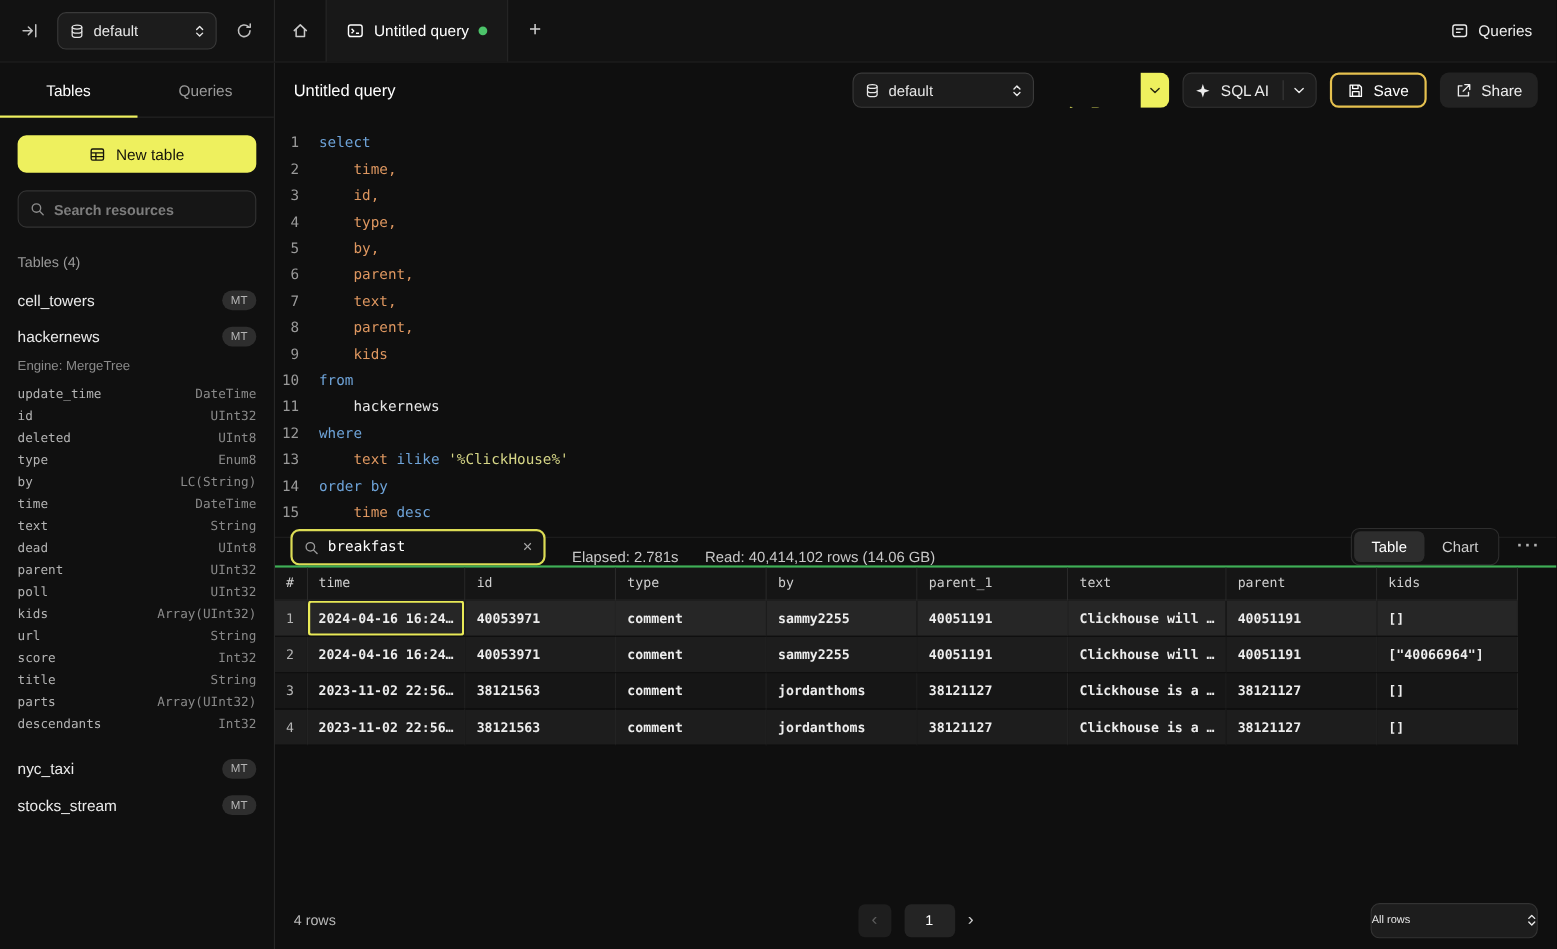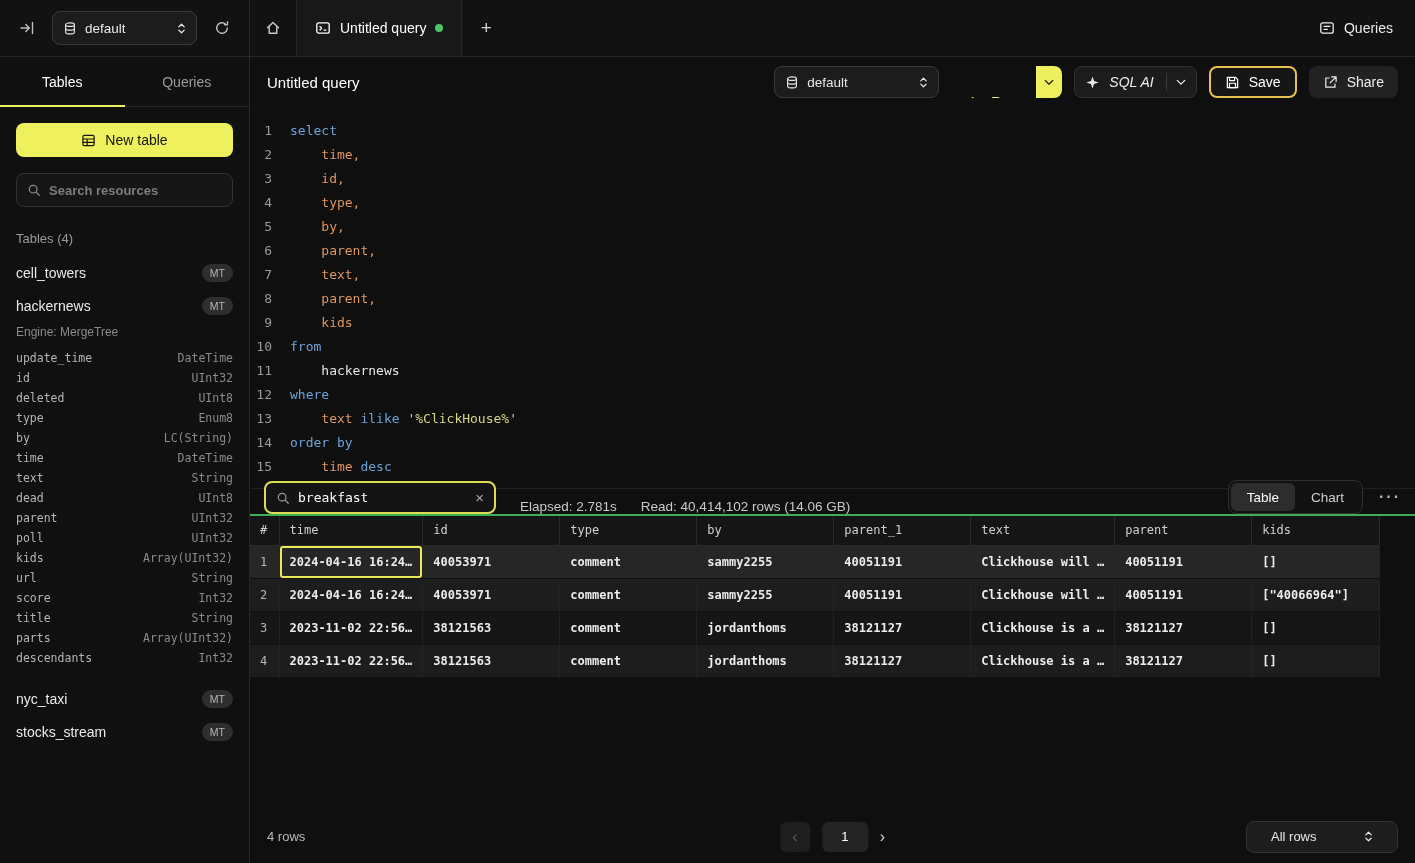--- a/index.html
+++ b/index.html
@@ -58,21 +58,21 @@
   .query-header { height:50px; flex:none; display:flex; align-items:center; padding:0 17px; gap:12px; }
   .query-title { font-size:15px; color:#ffffff; margin-right:auto; }
   .hdr-db-select { width:165px; height:32px; background:#1c1c1c; border:1px solid #3a3a3a; border-radius:8px;
     display:flex; align-items:center; gap:8px; padding:0 10px; color:#e8e8e8; font-size:13.5px; cursor:pointer; }
   .hdr-db-select .grow { flex:1; text-align:left; }
   .run-split { display:flex; height:32px; border-radius:8px; overflow:hidden; }
   .run-main { display:flex; align-items:center; gap:9px; padding:0 18px; background:#4c501e; color:#eef05e;
     border:none; font-size:14px; font-weight:bold;margin-top:36px; }
   .run-caret { width:26px; background:#eef05e; color:#2a2a10; border:none; display:flex; align-items:center; justify-content:center; }
   .sqlai-btn { height:32px; background:#1c1c1c; border:1px solid #333; border-radius:8px; color:#ececec; font-size:14px;
-    display:flex; align-items:center; gap:9px; padding:0 10px;font-style:italic; }
+    display:flex; align-items:center; gap:9px; padding:0 10px; }
   .sqlai-divider { width:1px; height:18px; background:#3a3a3a; margin-left:3px; }
   .save-btn { height:32px; background:#161616; border:2px solid #e6c14f; border-radius:8px; color:#ffffff; font-size:14px;
     display:flex; align-items:center; gap:9px; padding:0 14px; }
   .share-btn { height:32px; background:#222222; border:none; border-radius:8px; color:#ececec; font-size:14px;
     display:flex; align-items:center; gap:9px; padding:0 14px; }
 
   
   .editor { height:381px; flex:none; padding-top:12px; overflow:hidden;
     font-family:"DejaVu Sans Mono", monospace; font-size:13px; line-height:24px; cursor:text; }
   .code-line { display:flex; }
@@ -112,21 +112,21 @@
 
   
   .bottom-spacer { flex:1; }
   .bottom-bar { height:53px; flex:none; display:flex; align-items:center; padding:0 17px; position:relative; }
   .row-count { font-size:13px; color:#b9b9b9; }
   .pagination { position:absolute; left:50%; transform:translateX(-50%); display:flex; align-items:center; gap:12px; }
   .page-prev { width:30px; height:30px; background:#1e1e1e; border:none; border-radius:6px; color:#5c5c5c; font-size:16px; }
   .page-current { width:46px; height:30px; background:#242424; border:none; border-radius:6px; color:#ffffff; font-size:13px; }
   .page-next { background:none; border:none; color:#d0d0d0; font-size:16px; }
   .page-size-select { margin-left:auto; width:152px; height:32px; background:#1d1d1d; border:1px solid #333; border-radius:8px;
-    display:flex; align-items:center; justify-content:space-between; padding:0 24px; color:#e8e8e8; font-size:13px; cursor:pointer; }
+    display:flex; align-items:center; justify-content:space-between; padding:0 0; color:#e8e8e8; font-size:10px; cursor:pointer; }
 </style>
 </head>
 <body>
 
 <div class="topbar">
   <div class="topbar-left">
     <button class="icon-btn">
       <span class="icon">
         <svg width="16" height="16" viewBox="0 0 16 16" fill="none" stroke="currentColor" stroke-width="1.4" stroke-linecap="round" stroke-linejoin="round">
             <path d="M2 8h8M6.8 4.5L10.3 8l-3.5 3.5M13.5 2.5v11"></path>

